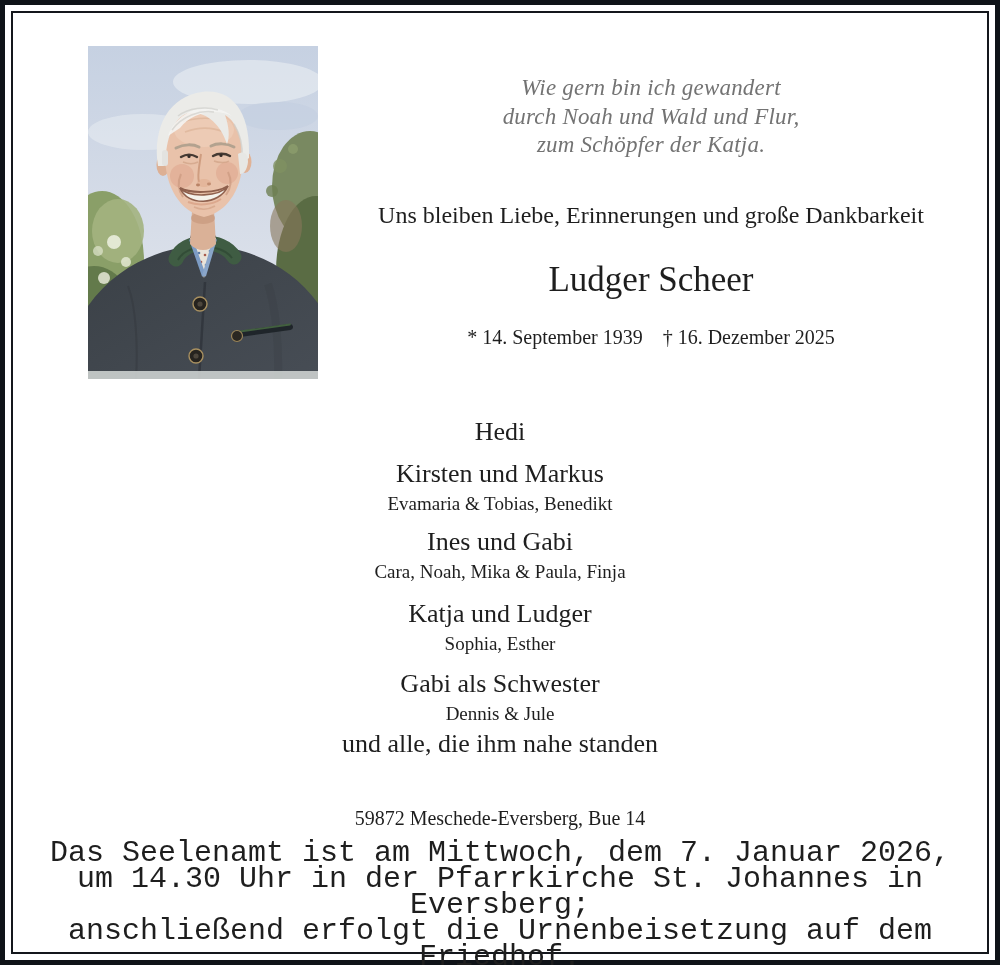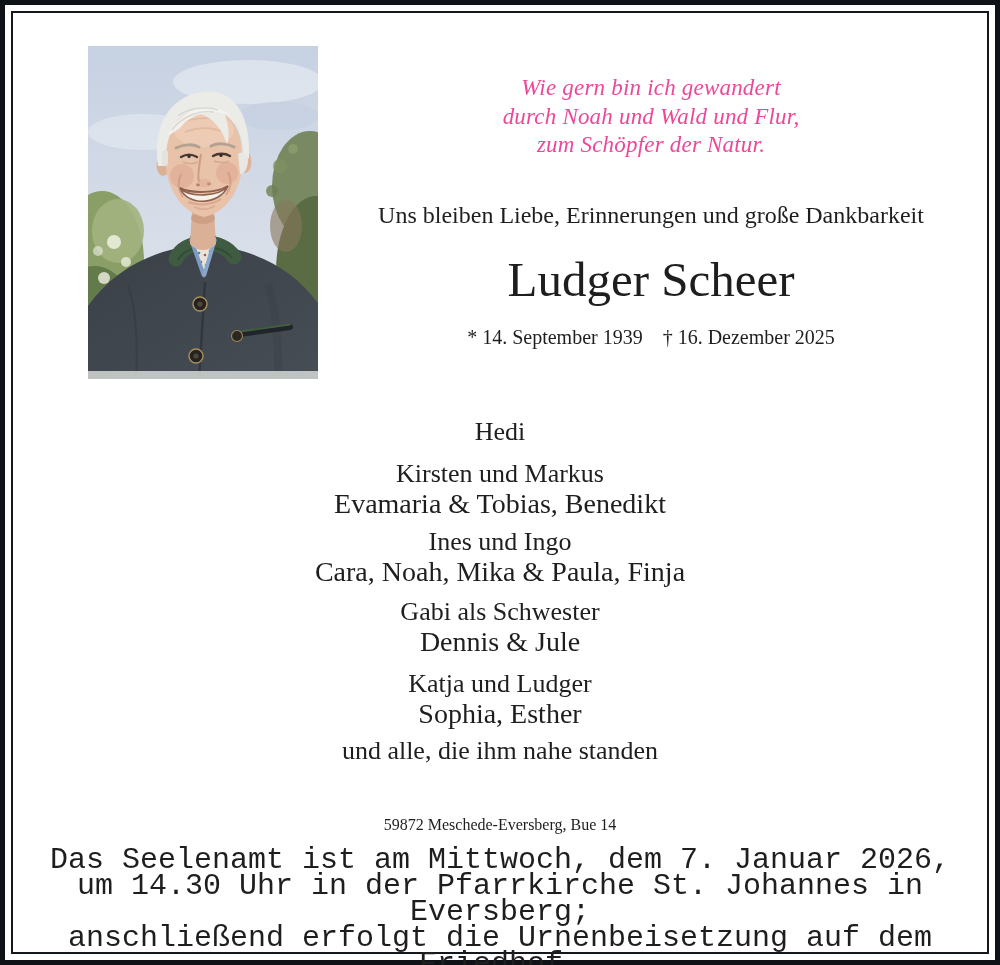--- a/index.html
+++ b/index.html
@@ -13,36 +13,36 @@
 
   .photo {
     position:absolute; left:88px; top:46px; width:230px; height:333px;
     overflow:hidden; background:#cdd7e5;
   }
   .photo svg { display:block; width:100%; height:100%; }
 
   .right-col {
     position:absolute; left:318px; right:16px; top:74px; text-align:center;
   }
-  .poem { font-style:italic; font-size:23px; line-height:28.5px; color:#ec4899; letter-spacing:.2px; }
+  .poem { font-style:italic; font-size:23px; line-height:28.5px; color:#737373; letter-spacing:.2px; }
   .intro { font-size:24px; line-height:30px; margin-top:40px; }
-  .deceased-name { font-size:49px; line-height:56px; margin-top:22px; font-weight:normal; }
+  .deceased-name { font-size:35px; line-height:56px; margin-top:22px; font-weight:normal; }
   .dates { font-size:20px; line-height:26px; margin-top:16px; }
   .dates .death { margin-left:20px; }
 
   .center-col { position:absolute; left:14px; right:14px; top:408px; text-align:center; }
   .group .main { font-size:26px; line-height:32px;text-align:center; }
-  .group .sub  { font-size:28px; line-height:28px; }
+  .group .sub  { font-size:19px; line-height:28px; }
   .g1 { margin-top:8px; }
   .g2 { margin-top:10px; }
   .g3 { margin-top:8px; }
   .g4 { margin-top:12px; }
   .g5 { margin-top:10px; }
-  .g6 { margin-top:7px; }
-  .address { font-size:16px; line-height:28px; margin-top:44px; }
+  .g6 { margin-top:0; }
+  .address { font-size:20px; line-height:28px; margin-top:44px; }
   .service { font-size:30px; line-height:26px; margin-top:8px;font-family:Liberation Mono, monospace; }
 </style>
 </head>
 <body>
 
 <div class="sheet">
 
   <div class="frame-outer"></div>
   <div class="frame-inner"></div>
 
@@ -170,48 +170,48 @@
       </g>
 
       <rect x="0" y="325" width="230" height="8" fill="#ccd0cf" opacity=".9"></rect>
     </svg>
   </div>
 
   <div class="right-col">
     <div class="poem">
       <div>Wie gern bin ich gewandert</div>
       <div>durch Noah und Wald und Flur,</div>
-      <div>zum Schöpfer der Natur.</div>
+      <div>zum Schöpfer der Katja.</div>
     </div>
     <div class="intro">Uns bleiben Liebe, Erinnerungen und große Dankbarkeit</div>
     <div class="deceased-name">Ludger Scheer</div>
     <div class="dates">
       <span class="birth">* 14. September 1939</span><span class="death">† 16. Dezember 2025</span>
     </div>
   </div>
 
   <div class="center-col">
     <div class="group g1">
       <div class="main">Hedi</div>
     </div>
     <div class="group g2">
       <div class="main">Kirsten und Markus</div>
       <div class="sub">Evamaria &amp; Tobias, Benedikt</div>
     </div>
     <div class="group g3">
-      <div class="main">Ines und Ingo</div>
+      <div class="main">Ines und Gabi</div>
       <div class="sub">Cara, Noah, Mika &amp; Paula, Finja</div>
+    </div>
+    <div class="group g4">
+      <div class="main">Katja und Ludger</div>
+      <div class="sub">Sophia, Esther</div>
     </div>
     <div class="group g5">
       <div class="main">Gabi als Schwester</div>
       <div class="sub">Dennis &amp; Jule</div>
-    </div>
-    <div class="group g4">
-      <div class="main">Katja und Ludger</div>
-      <div class="sub">Sophia, Esther</div>
     </div>
     <div class="group g6">
       <div class="main">und alle, die ihm nahe standen</div>
     </div>
 
     <div class="address">59872 Meschede-Eversberg, Bue 14</div>
 
     <div class="service">
       <div>Das Seelenamt ist am Mittwoch, dem 7. Januar 2026,</div>
       <div>um 14.30 Uhr in der Pfarrkirche St. Johannes in Eversberg;</div>

